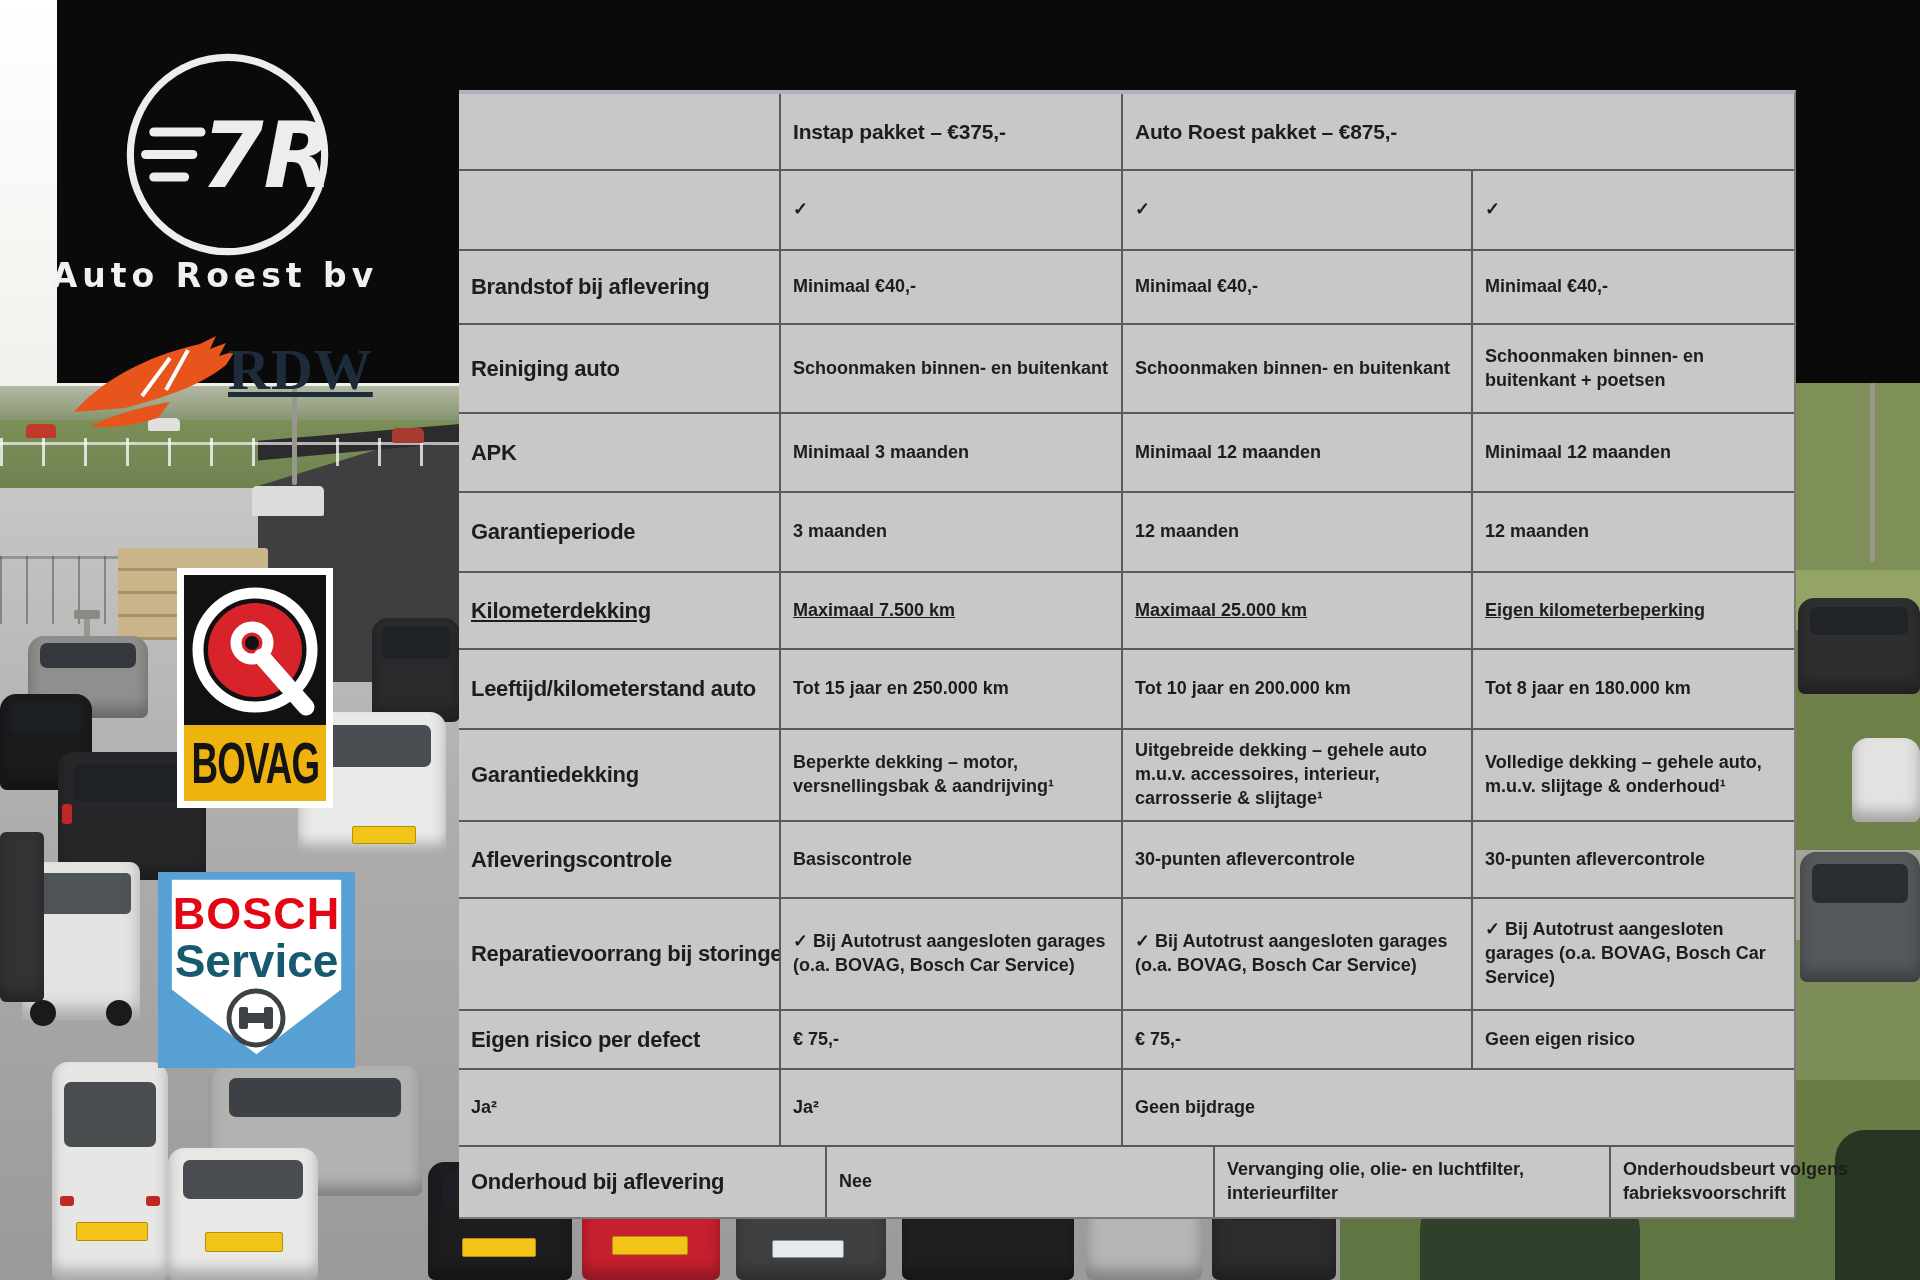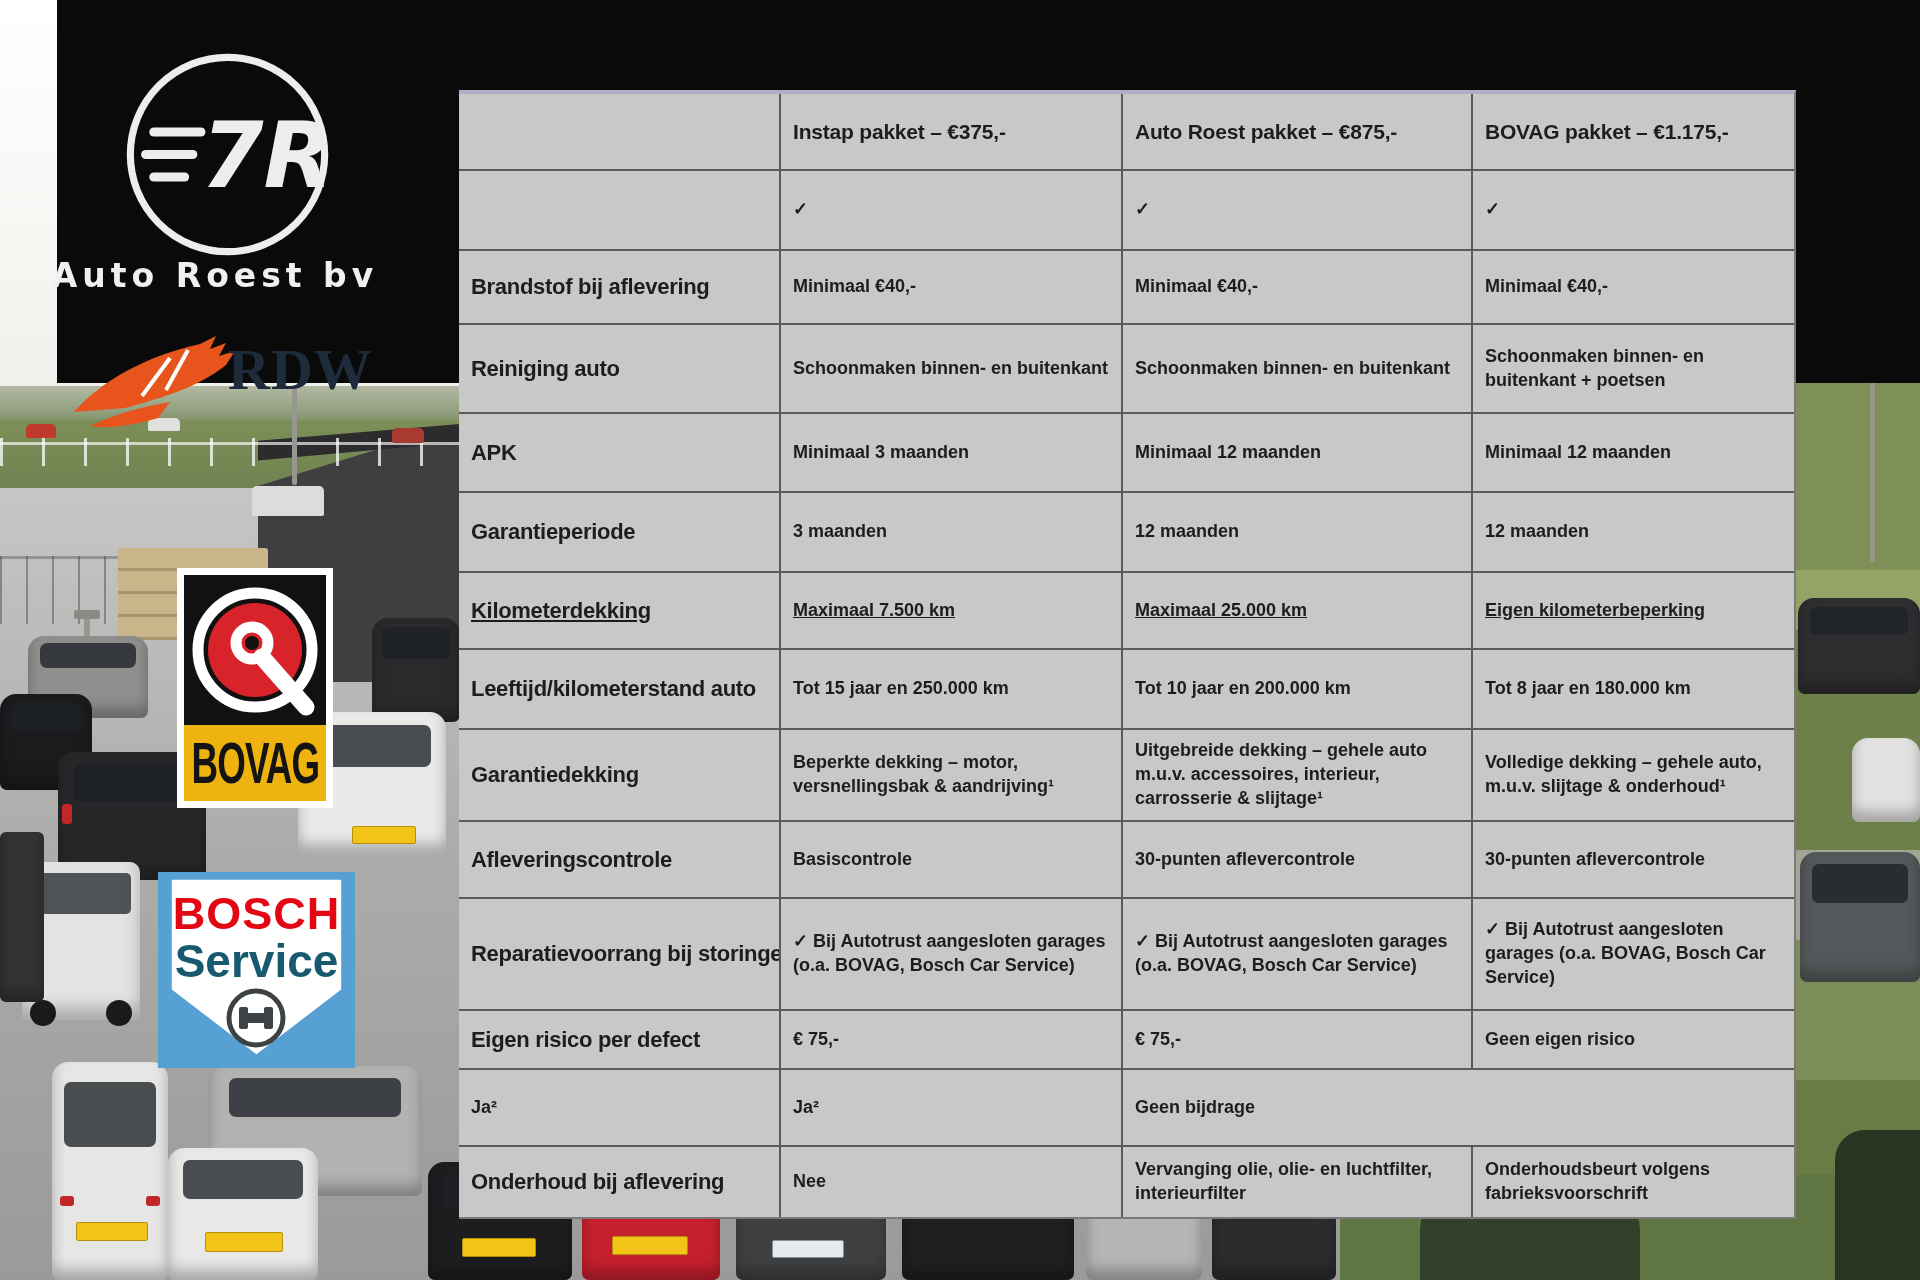--- a/index.html
+++ b/index.html
@@ -57,21 +57,21 @@
   .black-band{left:57px;top:0;width:1863px;height:383px;background:var(--band_black,#0a0a0a);}
 
   
   .ar-logo{left:115px;top:42px;width:225px;height:225px;}
   .ar-name{left:50px;top:256px;width:330px;text-align:center;color:#f0f0f0;
        font:700 33px "DejaVu Sans",sans-serif;letter-spacing:5px;}
 
   
   .rdw{left:70px;top:334px;width:290px;height:104px;}
   .rdw-text{position:absolute;left:158px;top:2px;color:var(--rdw_text,#1d2b3a);
-       font:600 58px "Liberation Serif",serif;letter-spacing:1px;}
+       font:600 58px "Liberation Serif",serif;letter-spacing:1px;text-decoration:underline;}
 
   
   .bovag{left:177px;top:568px;width:156px;height:240px;background:#fff;padding:0;}
   .bovag-black{position:absolute;left:7px;top:7px;width:142px;height:150px;background:#111;}
   .bovag-yellow{position:absolute;left:7px;top:157px;width:142px;height:76px;
        background:var(--bovag_yellow,#efb310);display:flex;align-items:center;justify-content:center;}
   .bovag-word{color:#141414;font:800 40px "Liberation Sans",sans-serif;letter-spacing:-1px;
        transform:scaleY(1.45) scaleX(.92);}
 
   
@@ -84,21 +84,21 @@
        color:var(--bosch_teal,#17596f);font:700 46px "Liberation Sans",sans-serif;}
   .bosch-anchor{position:absolute;left:66px;top:114px;}
 
   
   .pkg-table{left:459px;top:90px;width:1335px;background:var(--table_bg,#cac8c6);
        border-top:4px solid var(--table_top_border,#b4abc6);
        border-right:2px solid #7c7a78;border-bottom:2px solid #7c7a78;
        color:var(--table_text,#1d1d1d);}
   .t-row{display:grid;grid-template-columns:320px 342px 350px 323px;
        border-bottom:2px solid var(--table_border,#5c5a58);}
-  .t-row:last-child{border-bottom:none;}
+  .t-row:last-child{border-bottom:none;gap:46px;}
   .t-cell{display:flex;align-items:center;padding:4px 12px 4px 12px;overflow:hidden;
        font-weight:700;font-size:18px;line-height:1.32;}
   .t-cell + .t-cell{border-left:2px solid var(--table_border,#5c5a58);}
   .t-label{font-size:22px;letter-spacing:-.3px;white-space:nowrap;}
   .t-head .t-cell{font-size:21px;white-space:nowrap;letter-spacing:-.2px;}
 </style>
 </head>
 <body>
 
 <div class="canvas">
@@ -256,21 +256,20 @@
         <rect x="15" y="27" width="34" height="10"></rect>
       </g>
     </svg>
   </div>
 
   <div class="abs pkg-table">
     <div class="t-row t-head" style="height:75px">
       <div class="t-cell t-label"></div>
       <div class="t-cell">Instap pakket – €375,-</div>
       <div class="t-cell">Auto Roest pakket – €875,-</div>
-      <div class="t-cell">BOVAG pakket – €1.175,-</div>
     </div>
     <div id="t-body">
         <div class="t-row" style="height: 78px;">
           <div class="t-cell t-label"></div>
           <div class="t-cell">✓</div>
           <div class="t-cell">✓</div>
           <div class="t-cell">✓</div>
         </div>
         <div class="t-row" style="height: 72px;">
           <div class="t-cell t-label">Brandstof bij aflevering</div>

